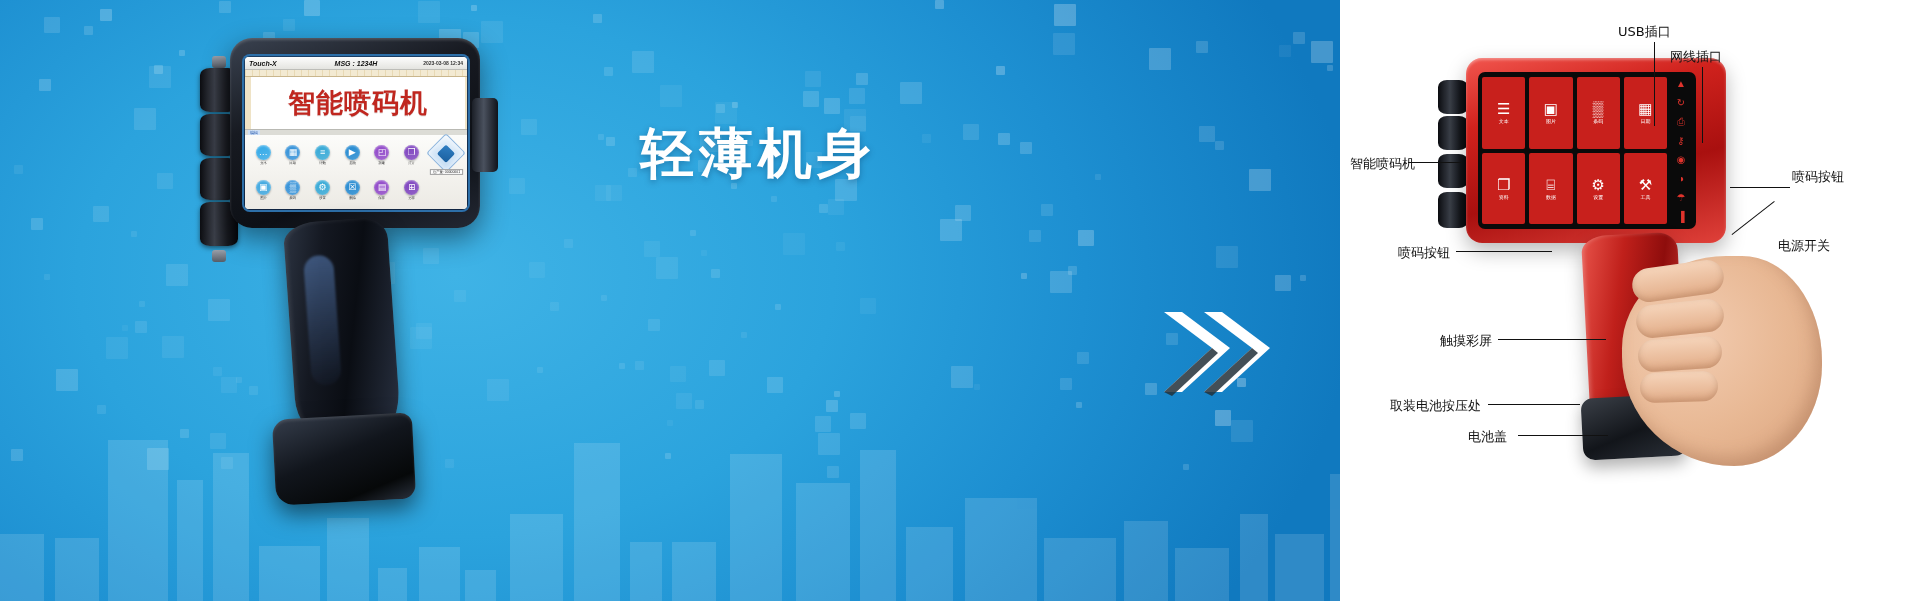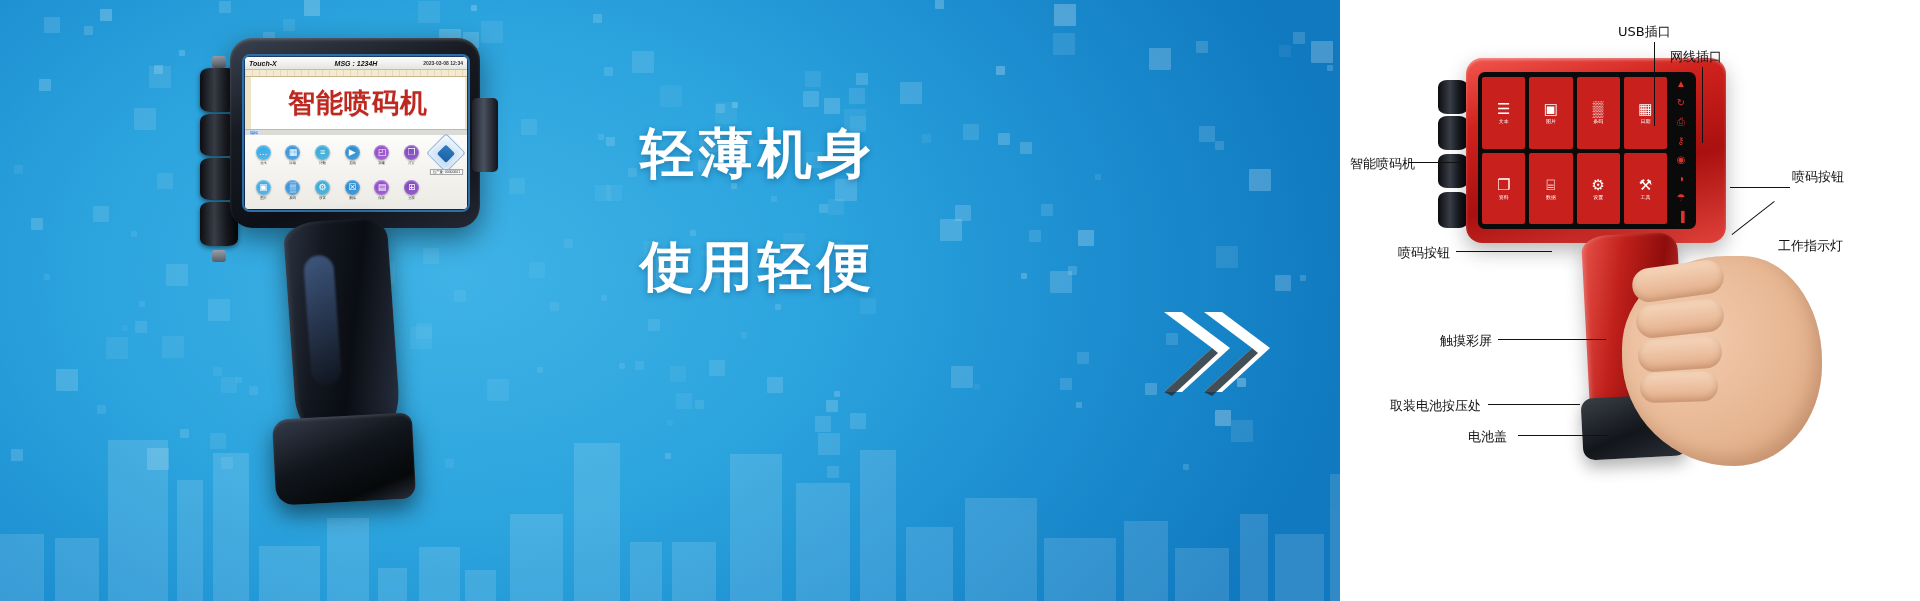--- a/index.html
+++ b/index.html
@@ -534,21 +534,20 @@
       </div>
 
       <div class="dev-handle">
         <div class="handle-grip"></div>
         <div class="battery"></div>
       </div>
     </div>
 
     <div class="copy">
       <div class="line">轻薄机身</div>
-      <div class="line">使用轻便</div>
     </div>
 
     <div class="arrows">
       <svg width="120" height="90" viewBox="0 0 120 90">
         <polygon points="4,4 52,40 4,84 22,84 70,40 22,4" fill="#ffffff"></polygon>
         <polygon points="44,4 92,40 44,84 62,84 110,40 62,4" fill="#ffffff"></polygon>
         <path d="M4,84 L52,40 L58,45 L12,88 Z" fill="#22303a" opacity=".85"></path>
         <path d="M44,84 L92,40 L98,45 L52,88 Z" fill="#22303a" opacity=".85"></path>
       </svg>
     </div>
@@ -658,18 +657,18 @@
       <span class="txt">电池盖</span>
       <span class="ln" style="left:50px;top:8px;width:90px;"></span>
     </div>
 
     <div class="callout" style="left:452px;top:167px;">
       <span class="txt">喷码按钮</span>
       <span class="ln" style="left:-62px;top:20px;width:60px;"></span>
     </div>
 
     <div class="callout" style="left:438px;top:236px;">
-      <span class="txt">工作指示灯</span>
+      <span class="txt">电源开关</span>
       <span class="ln diag" style="left:-46px;top:-2px;width:54px;transform:rotate(-38deg);"></span>
     </div>
 
   </div>
 </div>
 
 </body></html>

